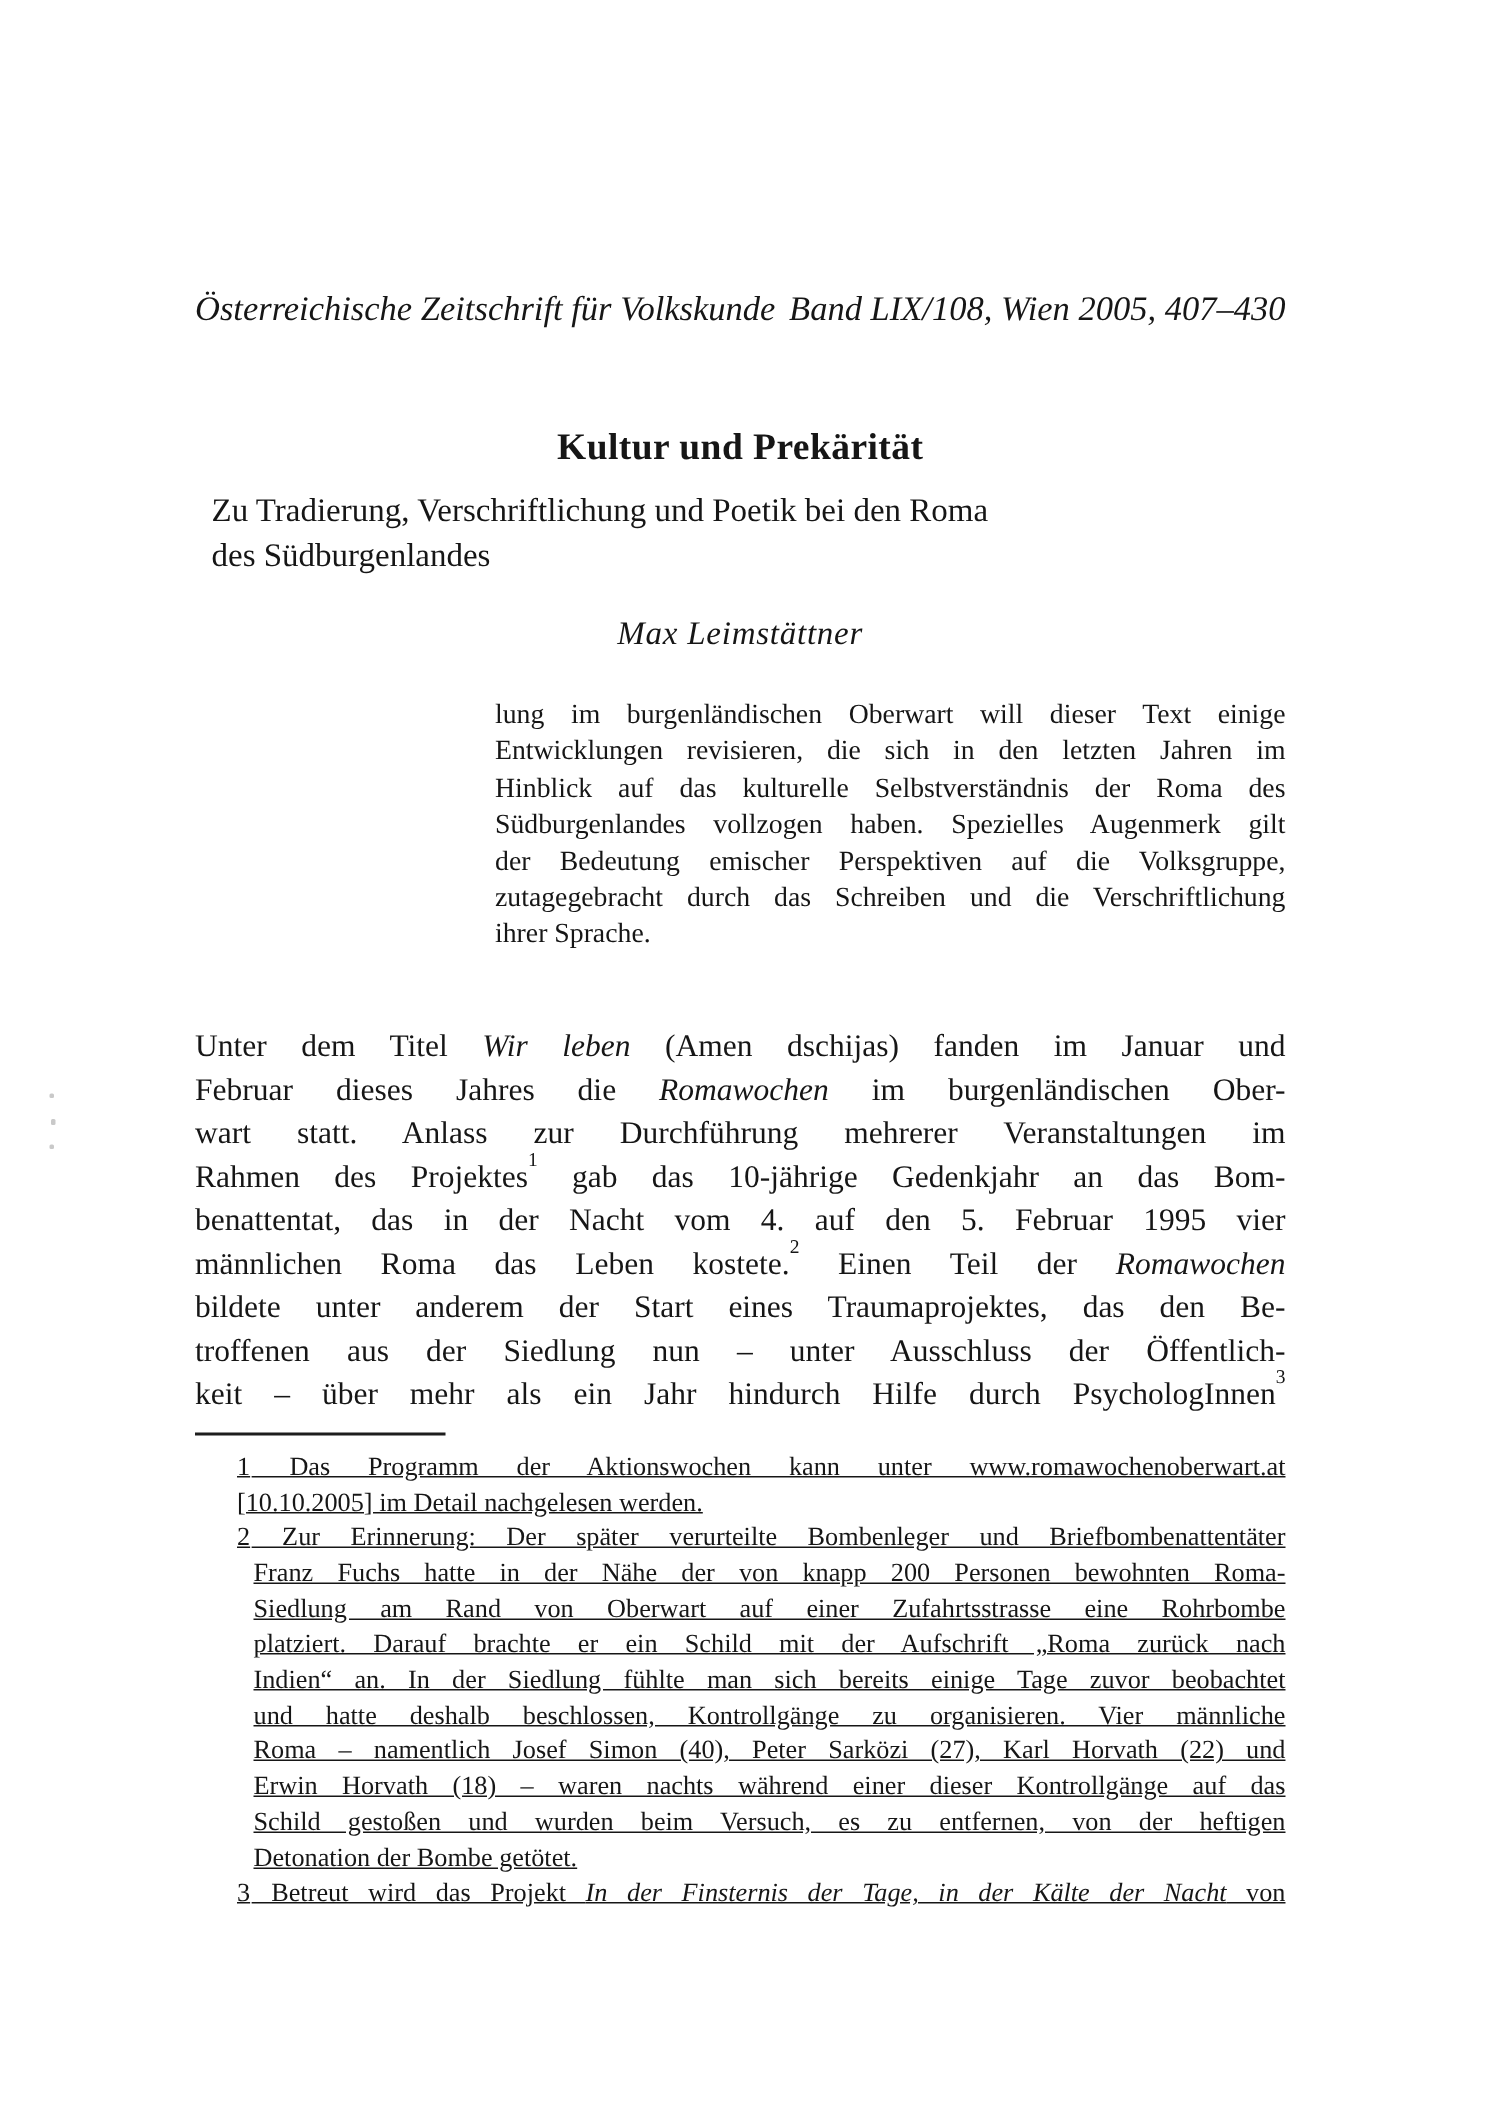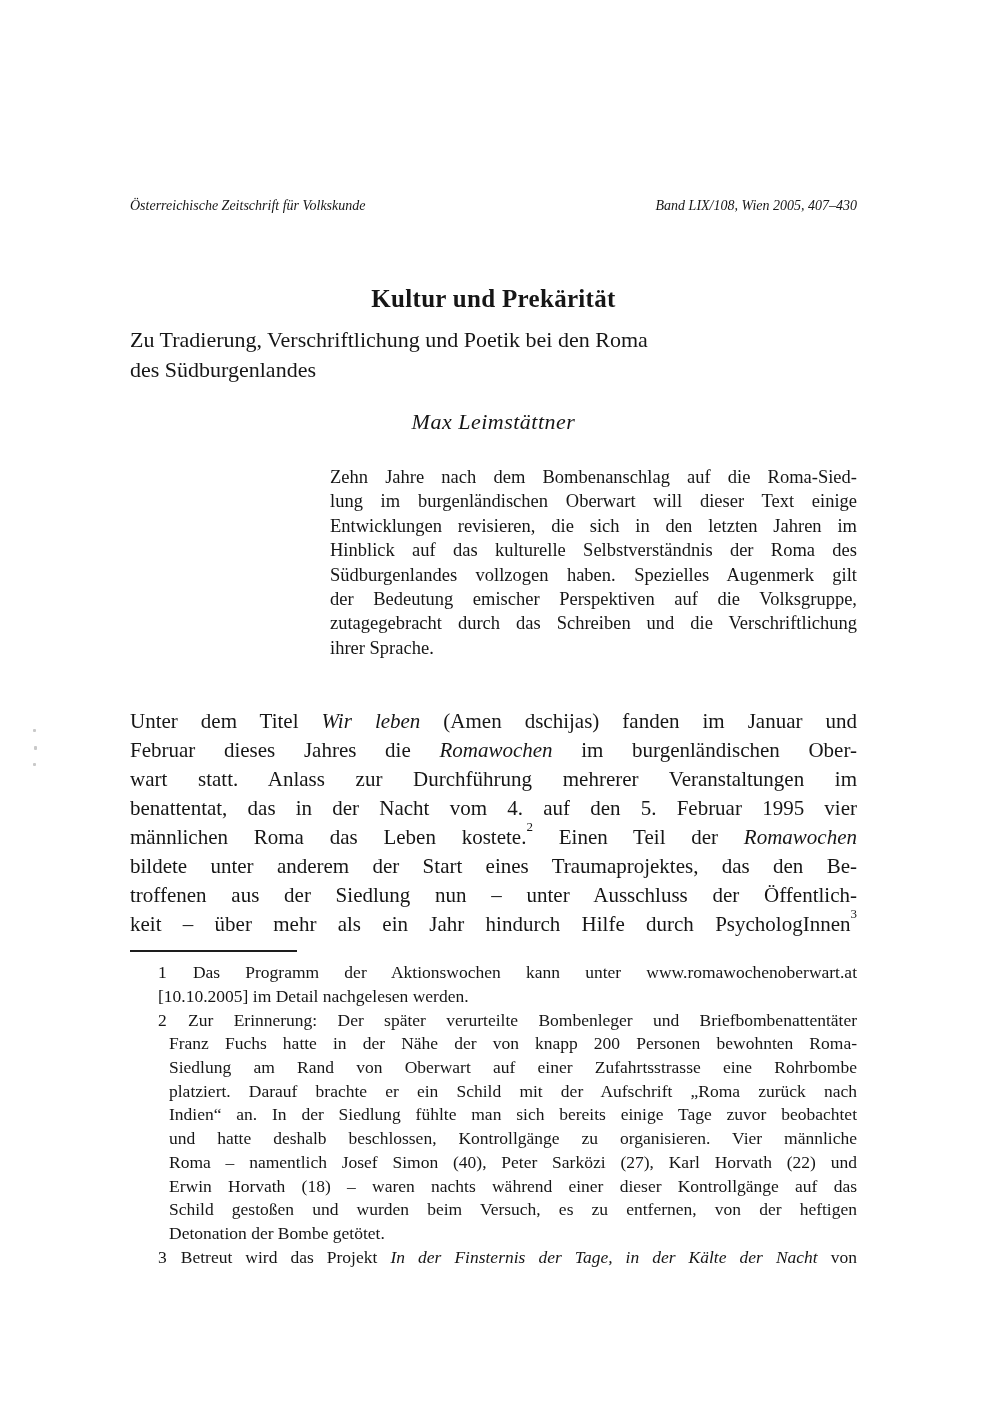--- a/index.html
+++ b/index.html
@@ -23,37 +23,38 @@
     border-radius: 1px;
   }
   .specks i:nth-child(1) { left: 33px; top: 729px; }
   .specks i:nth-child(2) { left: 34px; top: 746px; height: 4px; }
   .specks i:nth-child(3) { left: 33px; top: 763px; }
 
   .jheader {
     display: flex;
     justify-content: space-between;
     font-style: italic;
-    font-size: 14px;
+    font-size: 23px;
     line-height: 26px;
     white-space: nowrap;
   }
   .title {
     margin: 63px 0 0 0;
     text-align: center;
     font-size: 25px;
     font-weight: bold;
     line-height: 34px;
     letter-spacing: 0.3px;
   }
   .subtitle {
     margin-top: 9px;
     text-align: center;
     font-size: 22px;
     line-height: 30px;
+    margin-left: 11px;
   }
   .author {
     margin-top: 22px;
     text-align: center;
     font-style: italic;
     font-size: 22px;
     line-height: 29px;
     letter-spacing: 0.5px;
   }
   .abstract {
@@ -74,21 +75,21 @@
     height: 0;
     border-top: 2px solid #1d1d1d;
   }
   .footnotes {
     margin-top: 9px;
     font-size: 17.5px;
     line-height: 23.7px;
   }
   .tl { text-align: left; }
   .jl { text-align: justify; text-align-last: justify; }
-  .fn-line { padding-left: 28px; }
+  .fn-line { padding-left: 28px; text-decoration: underline; }
   .fn-line.deep { padding-left: 39px; }
   .fn-num { padding-right: 1px; }
   sup {
     font-size: 62%;
     line-height: 0;
     position: relative;
     top: -0.42em;
   }
   i { font-style: italic; }
 </style>
@@ -111,34 +112,34 @@
   <h1 class="title">Kultur und Prekärität</h1>
 
   <div class="subtitle">
       <div class="tl">Zu Tradierung, Verschriftlichung und Poetik bei den Roma</div>
       <div class="tl">des Südburgenlandes</div>
     </div>
 
   <div class="author">Max Leimstättner</div>
 
   <div class="abstract">
-      <div class="tl jl">Zehn Jahre nach dem Bombenanschlag auf die Roma-Sied-</div>
       <div class="tl jl">lung im burgenländischen Oberwart will dieser Text einige</div>
       <div class="tl jl">Entwicklungen revisieren, die sich in den letzten Jahren im</div>
       <div class="tl jl">Hinblick auf das kulturelle Selbstverständnis der Roma des</div>
       <div class="tl jl">Südburgenlandes vollzogen haben. Spezielles Augenmerk gilt</div>
       <div class="tl jl">der Bedeutung emischer Perspektiven auf die Volksgruppe,</div>
       <div class="tl jl">zutagegebracht durch das Schreiben und die Verschriftlichung</div>
       <div class="tl">ihrer Sprache.</div>
     </div>
 
   <div class="bodytext">
       <div class="tl jl">Unter dem Titel <i>Wir leben</i> (Amen dschijas) fanden im Januar und</div>
       <div class="tl jl">Februar dieses Jahres die <i>Romawochen</i> im burgenländischen Ober-</div>
       <div class="tl jl">wart statt. Anlass zur Durchführung mehrerer Veranstaltungen im</div>
+      <div class="tl jl">Rahmen des Projektes<sup>1</sup> gab das 10-jährige Gedenkjahr an das Bom-</div>
       <div class="tl jl">benattentat, das in der Nacht vom 4. auf den 5. Februar 1995 vier</div>
       <div class="tl jl">männlichen Roma das Leben kostete.<sup>2</sup> Einen Teil der <i>Romawochen</i></div>
       <div class="tl jl">bildete unter anderem der Start eines Traumaprojektes, das den Be-</div>
       <div class="tl jl">troffenen aus der Siedlung nun – unter Ausschluss der Öffentlich-</div>
       <div class="tl jl">keit – über mehr als ein Jahr hindurch Hilfe durch PsychologInnen<sup>3</sup></div>
     </div>
 
   <div class="fnrule"></div>
 
   <div class="footnotes">

